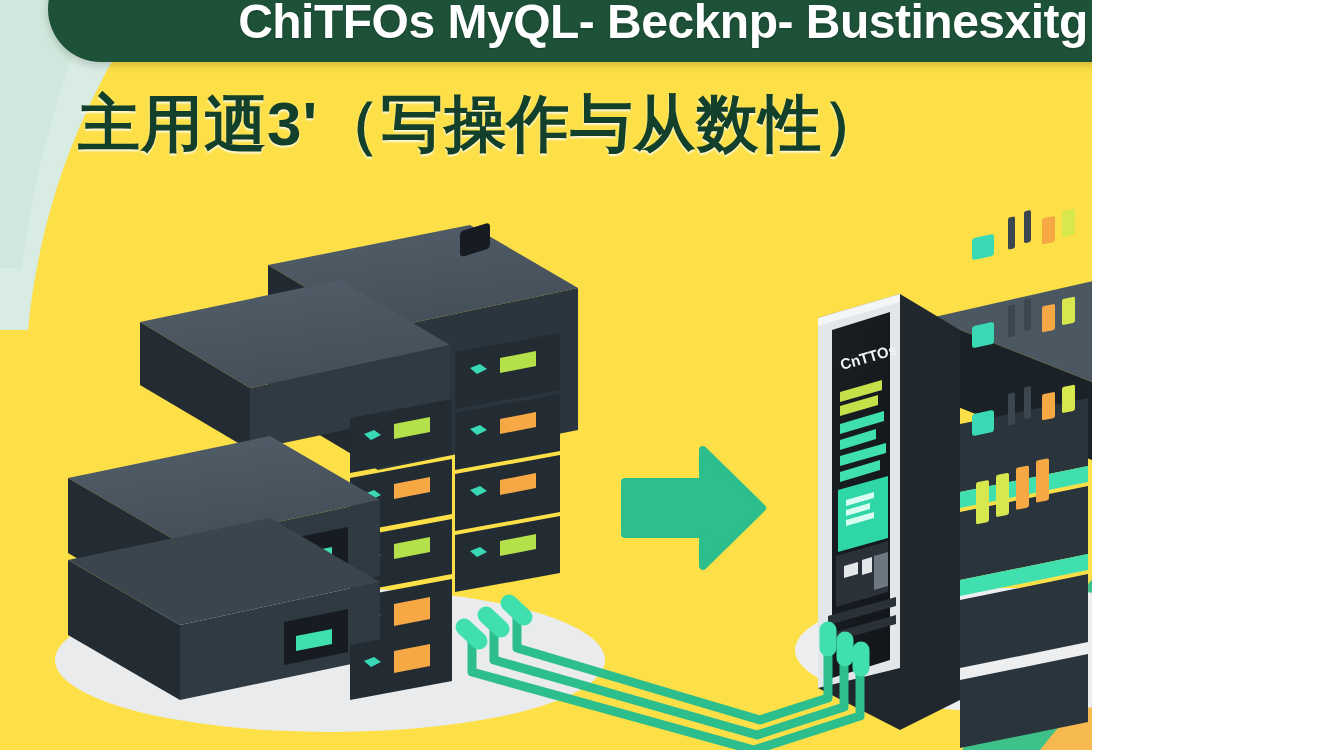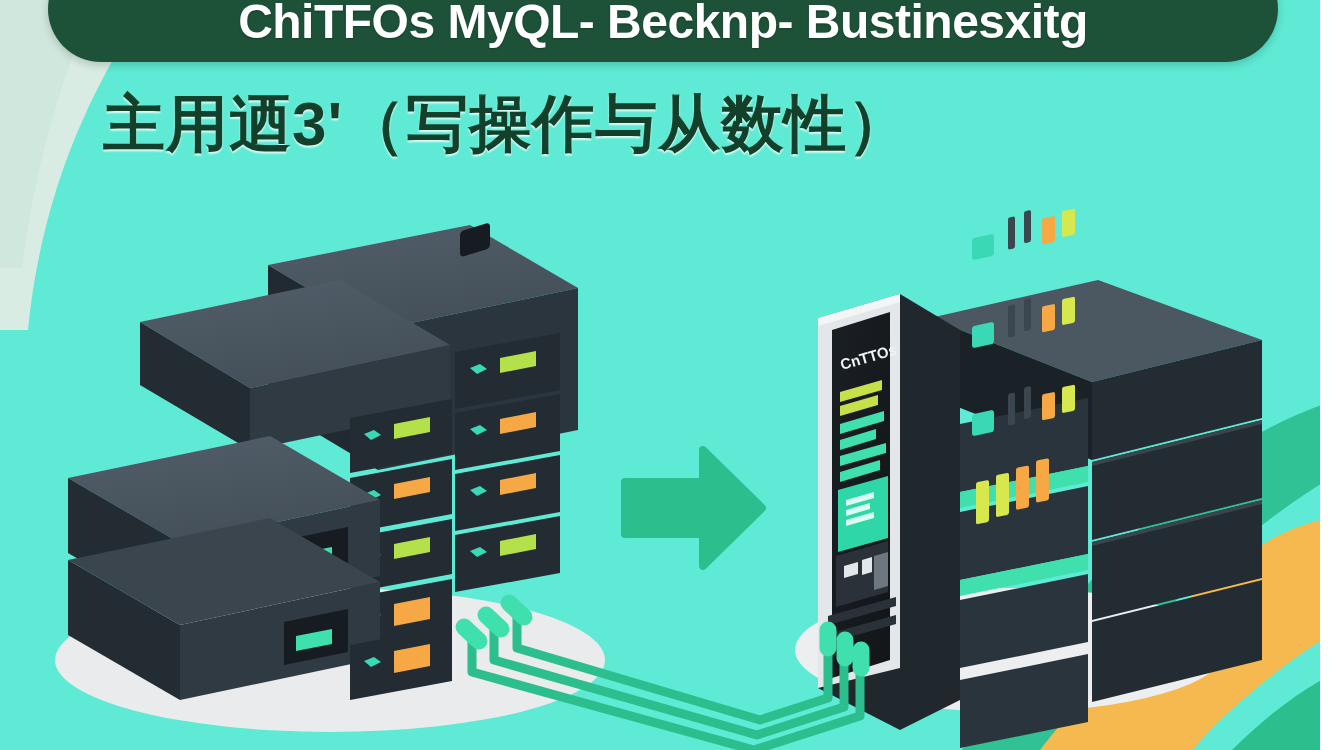--- a/index.html
+++ b/index.html
@@ -2,21 +2,21 @@
 <html><head>
 <meta charset="utf-8">
 <style>
   html,body{margin:0;padding:0;}
   body{
     width:1344px;height:750px;overflow:hidden;
     background:#ffffff;
     font-family:"Liberation Sans","DejaVu Sans",sans-serif;
     position:relative;
   }
-  #stage{position:absolute;inset:0;width:1320px;height:750px;overflow:hidden;background:#5eead4;}
+  #stage{position:absolute;inset:0;width:1092px;height:750px;overflow:hidden;background:#fde047;}
 
   
   .bg-svg{position:absolute;left:0;top:0;width:1344px;height:750px;}
 
   
   .title-pill{
     position:absolute;left:48px;top:-44px;
     width:1230px;height:106px;
     background:#1d5138;
     border-radius:60px;
@@ -29,21 +29,21 @@
     font-size:48px;
     font-weight:bold;
     letter-spacing:-0.5px;
     line-height:1;
     white-space:nowrap;
     padding-bottom:16px;
     text-shadow:0 1px 2px rgba(0,0,0,.25);
   }
   
   .subtitle{
-    position:absolute;left:103px;top:88px;
+    position:absolute;left:78px;top:88px;
     color:#12402b;
     font-size:62px;
     font-weight:bold;
     letter-spacing:1px;
     line-height:1.15;
     white-space:nowrap;
     text-shadow:0 2px 2px rgba(255,255,255,.8);
   }
 
   

